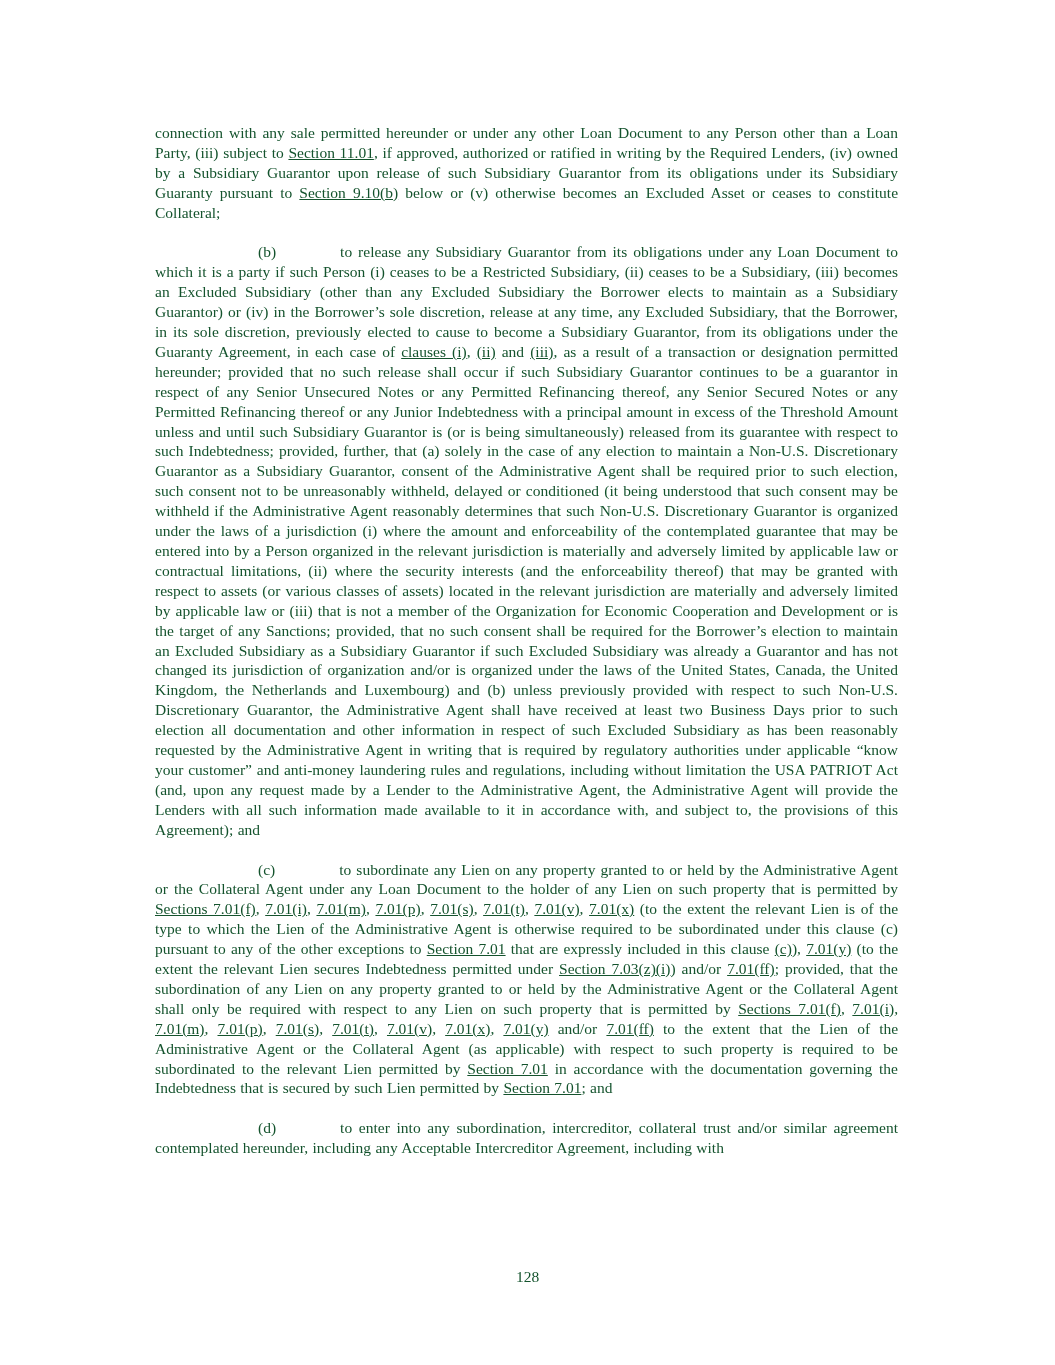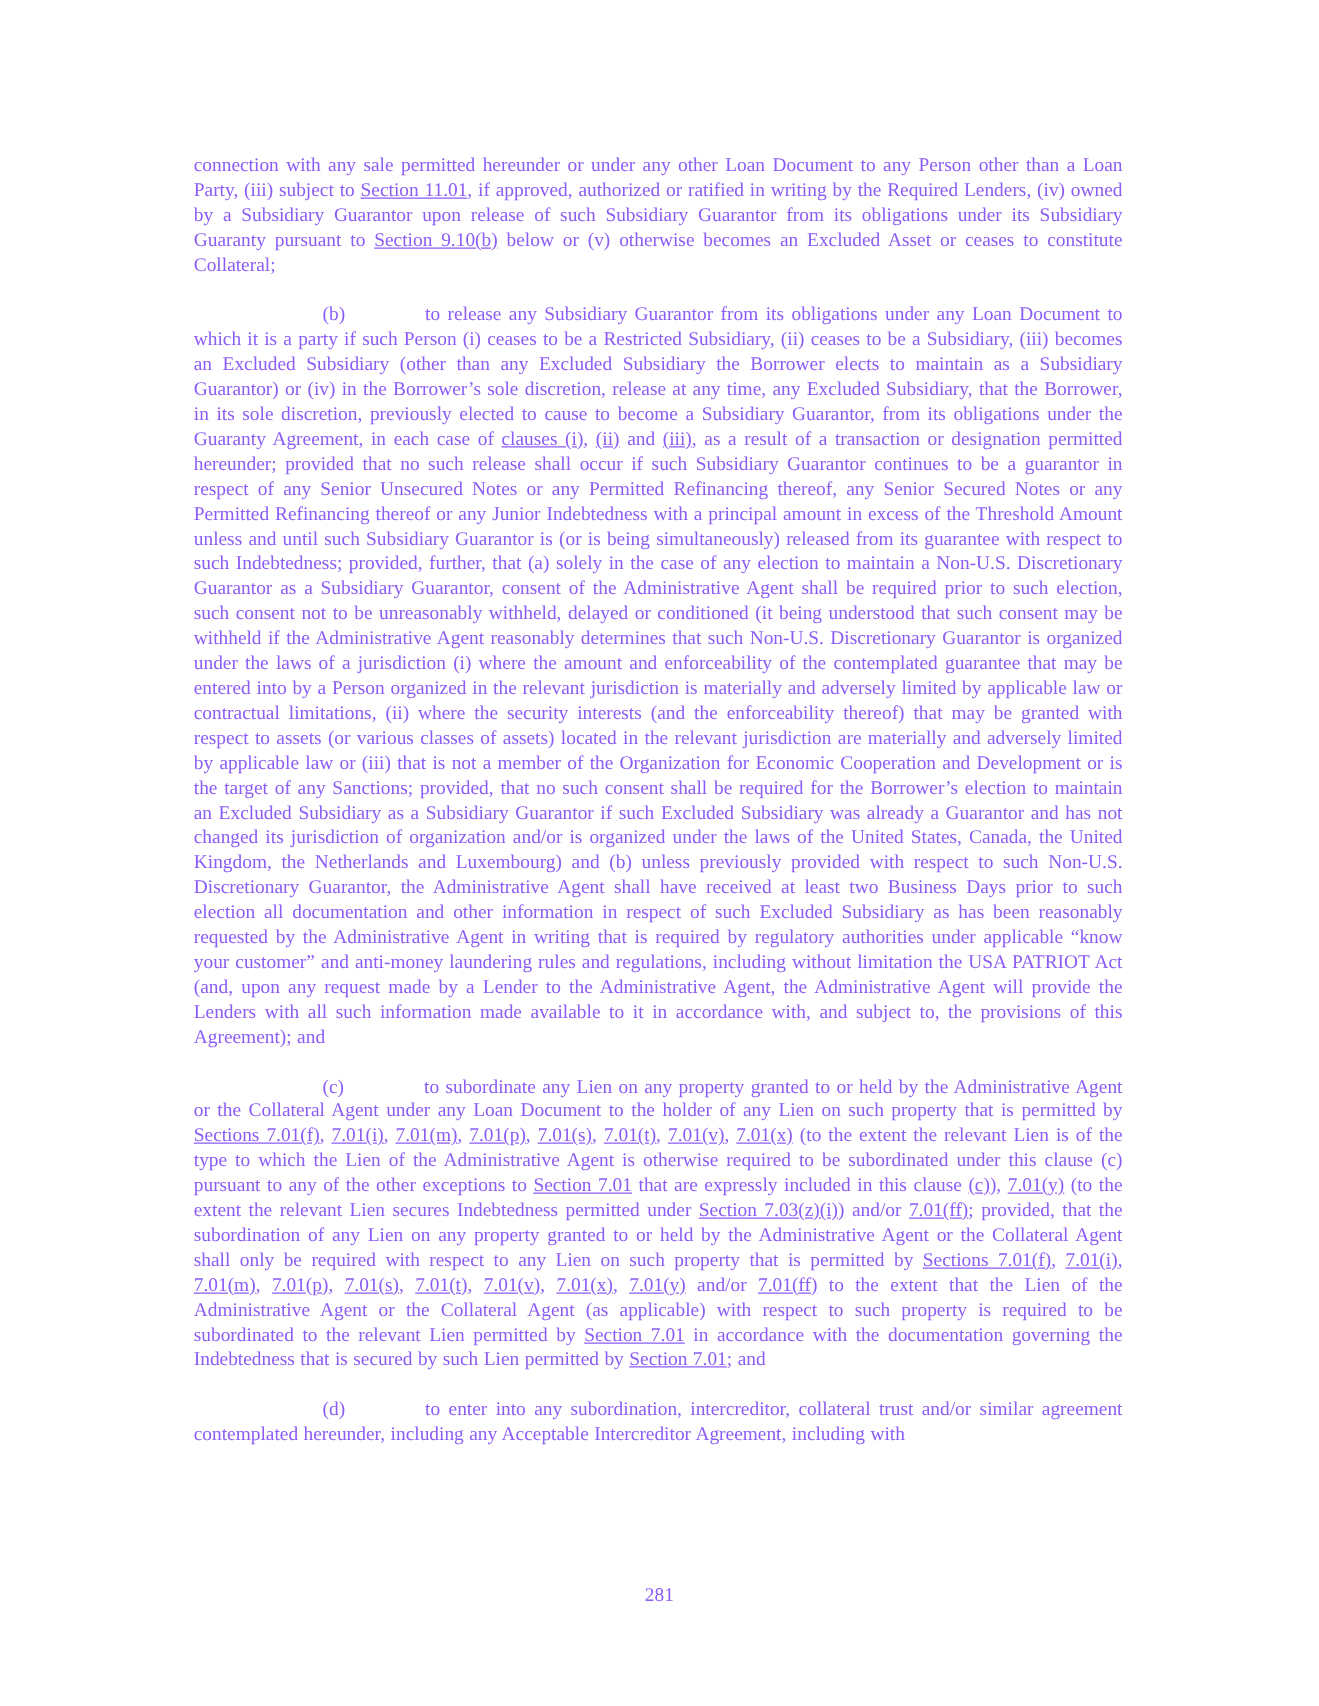--- a/index.html
+++ b/index.html
@@ -4,21 +4,21 @@
 <style>
   * { box-sizing: border-box; margin: 0; padding: 0; }
   html, body { background: #ffffff; }
   .page {
     position: relative;
     width: 1055px;
     height: 1365px;
     background: #ffffff;
     overflow: hidden;
     font-family: "Liberation Serif", "DejaVu Serif", serif;
-    color: #8b5cf6;
+    color: #14532d;
   }
   .content {
     position: absolute;
     left: 155px;
     top: 123px;
     width: 743px;
   }
   .para {
     font-size: 15.5px;
     line-height: 19.9px;
@@ -44,14 +44,14 @@
 </head>
 <body>
 
 <div class="page">
   <div class="content">
       <p class="para"><span>connection with any sale permitted hereunder or under any other Loan Document to any Person other than a Loan Party, (iii) subject to </span><span class="u">Section 11.01</span><span>, if approved, authorized or ratified in writing by the Required Lenders, (iv) owned by a Subsidiary Guarantor upon release of such Subsidiary Guarantor from its obligations under its Subsidiary Guaranty pursuant to </span><span class="u">Section 9.10(b)</span><span> below or (v) otherwise becomes an Excluded Asset or ceases to constitute Collateral;</span></p>
       <p class="para indented"><span class="lbl">(b)</span><span>to release any Subsidiary Guarantor from its obligations under any Loan Document to which it is a party if such Person (i) ceases to be a Restricted Subsidiary, (ii) ceases to be a Subsidiary, (iii) becomes an Excluded Subsidiary (other than any Excluded Subsidiary the Borrower elects to maintain as a Subsidiary Guarantor) or (iv) in the Borrower’s sole discretion, release at any time, any Excluded Subsidiary, that the Borrower, in its sole discretion, previously elected to cause to become a Subsidiary Guarantor, from its obligations under the Guaranty Agreement, in each case of </span><span class="u">clauses (i)</span><span>, </span><span class="u">(ii)</span><span> and </span><span class="u">(iii)</span><span>, as a result of a transaction or designation permitted hereunder; </span><span class="i">provided</span><span> that no such release shall occur if such Subsidiary Guarantor continues to be a guarantor in respect of any Senior Unsecured Notes or any Permitted Refinancing thereof, any Senior Secured Notes or any Permitted Refinancing thereof or any Junior Indebtedness with a principal amount in excess of the Threshold Amount unless and until such Subsidiary Guarantor is (or is being simultaneously) released from its guarantee with respect to such Indebtedness; </span><span class="i">provided, further,</span><span> that (a) solely in the case of any election to maintain a Non-U.S. Discretionary Guarantor as a Subsidiary Guarantor, consent of the Administrative Agent shall be required prior to such election, such consent not to be unreasonably withheld, delayed or conditioned (it being understood that such consent may be withheld if the Administrative Agent reasonably determines that such Non-U.S. Discretionary Guarantor is organized under the laws of a jurisdiction (i) where the amount and enforceability of the contemplated guarantee that may be entered into by a Person organized in the relevant jurisdiction is materially and adversely limited by applicable law or contractual limitations, (ii) where the security interests (and the enforceability thereof) that may be granted with respect to assets (or various classes of assets) located in the relevant jurisdiction are materially and adversely limited by applicable law or (iii) that is not a member of the Organization for Economic Cooperation and Development or is the target of any Sanctions; </span><span class="i">provided,</span><span> that no such consent shall be required for the Borrower’s election to maintain an Excluded Subsidiary as a Subsidiary Guarantor if such Excluded Subsidiary was already a Guarantor and has not changed its jurisdiction of organization and/or is organized under the laws of the United States, Canada, the United Kingdom, the Netherlands and Luxembourg) and (b) unless previously provided with respect to such Non-U.S. Discretionary Guarantor, the Administrative Agent shall have received at least two Business Days prior to such election all documentation and other information in respect of such Excluded Subsidiary as has been reasonably requested by the Administrative Agent in writing that is required by regulatory authorities under applicable “know your customer” and anti-money laundering rules and regulations, including without limitation the USA PATRIOT Act (and, upon any request made by a Lender to the Administrative Agent, the Administrative Agent will provide the Lenders with all such information made available to it in accordance with, and subject to, the provisions of this Agreement); and</span></p>
       <p class="para indented"><span class="lbl">(c)</span><span>to subordinate any Lien on any property granted to or held by the Administrative Agent or the Collateral Agent under any Loan Document to the holder of any Lien on such property that is permitted by </span><span class="u">Sections 7.01(f)</span><span>, </span><span class="u">7.01(i)</span><span>, </span><span class="u">7.01(m)</span><span>, </span><span class="u">7.01(p)</span><span>, </span><span class="u">7.01(s)</span><span>, </span><span class="u">7.01(t)</span><span>, </span><span class="u">7.01(v)</span><span>, </span><span class="u">7.01(x)</span><span> (to the extent the relevant Lien is of the type to which the Lien of the Administrative Agent is otherwise required to be subordinated under this clause (c) pursuant to any of the other exceptions to </span><span class="u">Section 7.01</span><span> that are expressly included in this clause </span><span class="u">(c)</span><span>), </span><span class="u">7.01(y)</span><span> (to the extent the relevant Lien secures Indebtedness permitted under </span><span class="u">Section 7.03(z)(i)</span><span>) and/or </span><span class="u">7.01(ff)</span><span>; </span><span class="i">provided</span><span>, that the subordination of any Lien on any property granted to or held by the Administrative Agent or the Collateral Agent shall only be required with respect to any Lien on such property that is permitted by </span><span class="u">Sections 7.01(f)</span><span>, </span><span class="u">7.01(i)</span><span>, </span><span class="u">7.01(m)</span><span>, </span><span class="u">7.01(p)</span><span>, </span><span class="u">7.01(s)</span><span>, </span><span class="u">7.01(t)</span><span>, </span><span class="u">7.01(v)</span><span>, </span><span class="u">7.01(x)</span><span>, </span><span class="u">7.01(y)</span><span> and/or </span><span class="u">7.01(ff)</span><span> to the extent that the Lien of the Administrative Agent or the Collateral Agent (as applicable) with respect to such property is required to be subordinated to the relevant Lien permitted by </span><span class="u">Section 7.01</span><span> in accordance with the documentation governing the Indebtedness that is secured by such Lien permitted by </span><span class="u">Section 7.01</span><span>; and</span></p>
       <p class="para indented"><span class="lbl">(d)</span><span>to enter into any subordination, intercreditor, collateral trust and/or similar agreement contemplated hereunder, including any Acceptable Intercreditor Agreement, including with</span></p>
     </div>
-  <div class="page-number">281</div>
+  <div class="page-number">128</div>
 </div>
 
 </body></html>

